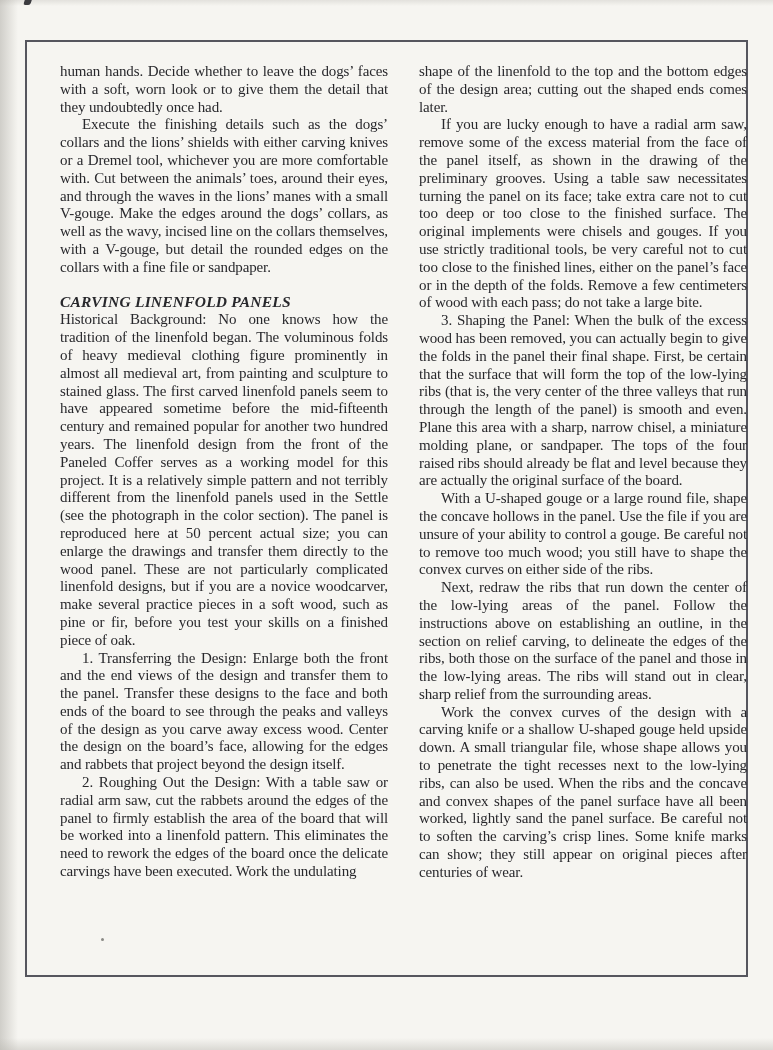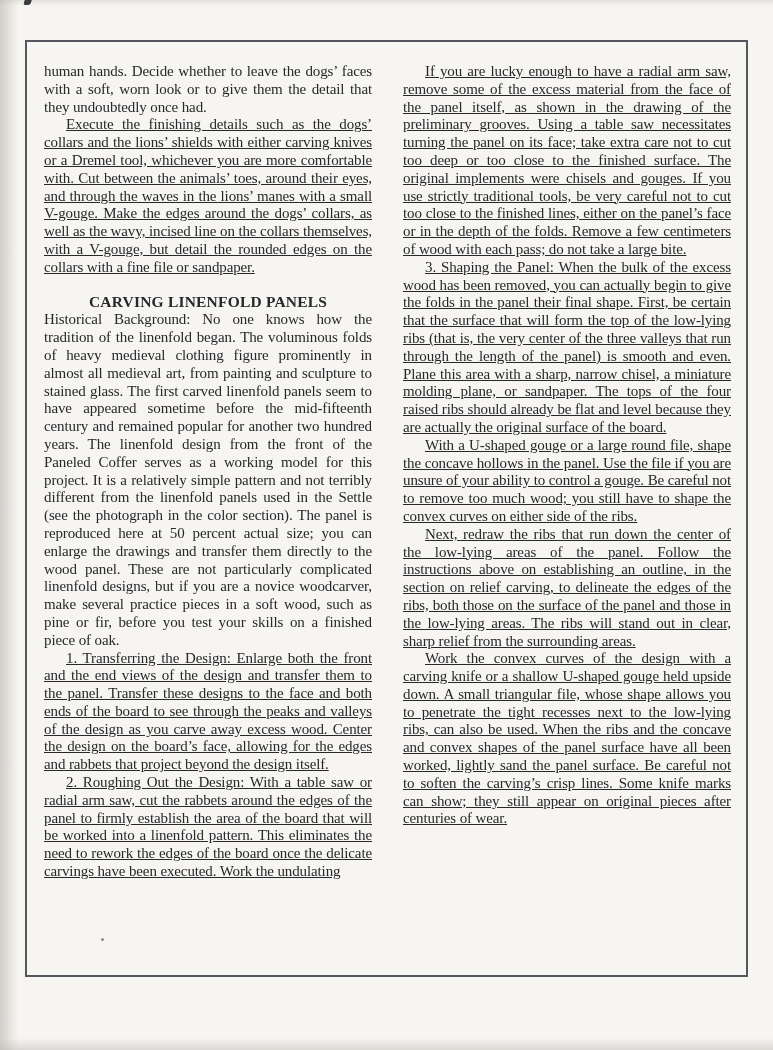--- a/index.html
+++ b/index.html
@@ -52,41 +52,42 @@
   }
   .frame {
     position: absolute;
     left: 25px; top: 40px;
     width: 723px; height: 937px;
     border: 2px solid #56565e;
     box-sizing: border-box;
   }
   .columns {
     position: absolute;
-    left: 44px; top: 63px;
+    left: 60px; top: 63px;
     width: 687px;
     display: flex;
     gap: 31px;
   }
   .col {
     width: 328px;
     font-size: 15px;
     line-height: 17.8px;
     letter-spacing: -0.12px;
     text-align: justify;
     hyphens: auto;
   }
   .col p { margin: 0; }
-  .col p.indent { text-indent: 22px; text-decoration: underline; }
+  .col p.indent { text-indent: 22px; }
   .section-heading {
     font-size: 15.5px;
     font-weight: bold;
     letter-spacing: 0.2px;
     margin: 16px 0 1px 0;
-    text-align: center;
+    text-align: left;
+    font-style: italic;
   }
   .page-number {
     position: absolute;
     left: 0; right: 0;
     top: 1002px;
     text-align: center;
     font-size: 14.5px;
     letter-spacing: 0.5px;
     color: #2e2e32;
   }
@@ -109,20 +110,21 @@
     <div class="col">
       <p>human hands. Decide whether to leave the dogs’ faces with a soft, worn look or to give them the detail that they undoubtedly once had.</p>
       <p class="indent">Execute the finishing details such as the dogs’ collars and the lions’ shields with either carving knives or a Dremel tool, whichever you are more comfortable with. Cut between the animals’ toes, around their eyes, and through the waves in the lions’ manes with a small V-gouge. Make the edges around the dogs’ collars, as well as the wavy, incised line on the collars themselves, with a V-gouge, but detail the rounded edges on the collars with a fine file or sandpaper.</p>
       <h2 class="section-heading">CARVING LINENFOLD PANELS</h2>
       <p>Historical Background: No one knows how the tradition of the linenfold began. The voluminous folds of heavy medieval clothing figure prominently in almost all medieval art, from painting and sculpture to stained glass. The first carved linenfold panels seem to have appeared sometime before the mid-fifteenth century and remained popular for another two hundred years. The linenfold design from the front of the Paneled Coffer serves as a working model for this project. It is a relatively simple pattern and not terribly different from the linenfold panels used in the Settle (see the photograph in the color section). The panel is reproduced here at 50 percent actual size; you can enlarge the drawings and transfer them directly to the wood panel. These are not particularly complicated linenfold designs, but if you are a novice woodcarver, make several practice pieces in a soft wood, such as pine or fir, before you test your skills on a finished piece of oak.</p>
       <p class="indent">1. Transferring the Design: Enlarge both the front and the end views of the design and transfer them to the panel. Transfer these designs to the face and both ends of the board to see through the peaks and valleys of the design as you carve away excess wood. Center the design on the board’s face, allowing for the edges and rabbets that project beyond the design itself.</p>
       <p class="indent">2. Roughing Out the Design: With a table saw or radial arm saw, cut the rabbets around the edges of the panel to firmly establish the area of the board that will be worked into a linenfold pattern. This eliminates the need to rework the edges of the board once the delicate carvings have been executed. Work the undulating</p>
     </div>
 
     <div class="col">
+      <p>shape of the linenfold to the top and the bottom edges of the design area; cutting out the shaped ends comes later.</p>
       <p class="indent">If you are lucky enough to have a radial arm saw, remove some of the excess material from the face of the panel itself, as shown in the drawing of the preliminary grooves. Using a table saw necessitates turning the panel on its face; take extra care not to cut too deep or too close to the finished surface. The original implements were chisels and gouges. If you use strictly traditional tools, be very careful not to cut too close to the finished lines, either on the panel’s face or in the depth of the folds. Remove a few centimeters of wood with each pass; do not take a large bite.</p>
       <p class="indent">3. Shaping the Panel: When the bulk of the excess wood has been removed, you can actually begin to give the folds in the panel their final shape. First, be certain that the surface that will form the top of the low-lying ribs (that is, the very center of the three valleys that run through the length of the panel) is smooth and even. Plane this area with a sharp, narrow chisel, a miniature molding plane, or sandpaper. The tops of the four raised ribs should already be flat and level because they are actually the original surface of the board.</p>
       <p class="indent">With a U-shaped gouge or a large round file, shape the concave hollows in the panel. Use the file if you are unsure of your ability to control a gouge. Be careful not to remove too much wood; you still have to shape the convex curves on either side of the ribs.</p>
       <p class="indent">Next, redraw the ribs that run down the center of the low-lying areas of the panel. Follow the instructions above on establishing an outline, in the section on relief carving, to delineate the edges of the ribs, both those on the surface of the panel and those in the low-lying areas. The ribs will stand out in clear, sharp relief from the surrounding areas.</p>
       <p class="indent">Work the convex curves of the design with a carving knife or a shallow U-shaped gouge held upside down. A small triangular file, whose shape allows you to penetrate the tight recesses next to the low-lying ribs, can also be used. When the ribs and the concave and convex shapes of the panel surface have all been worked, lightly sand the panel surface. Be careful not to soften the carving’s crisp lines. Some knife marks can show; they still appear on original pieces after centuries of wear.</p>
     </div>
 
   </div>
 
 

